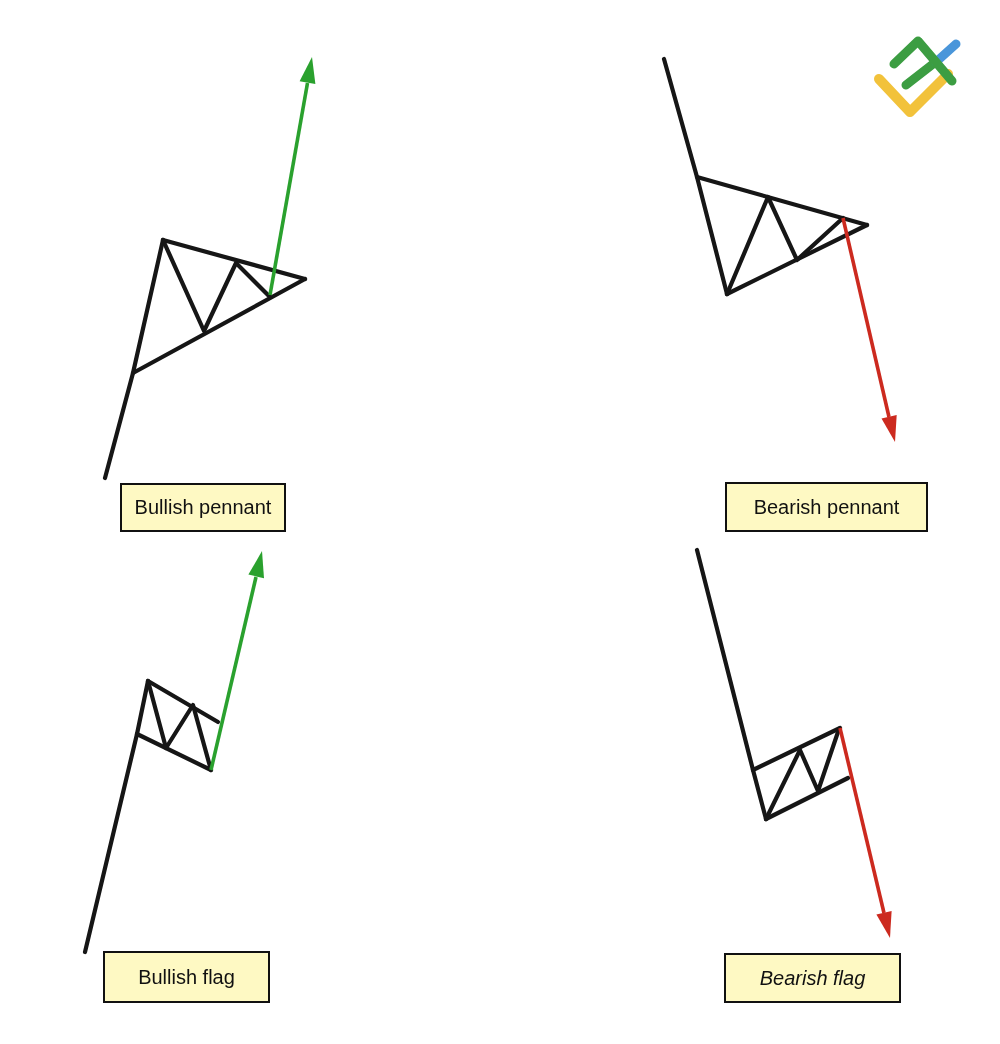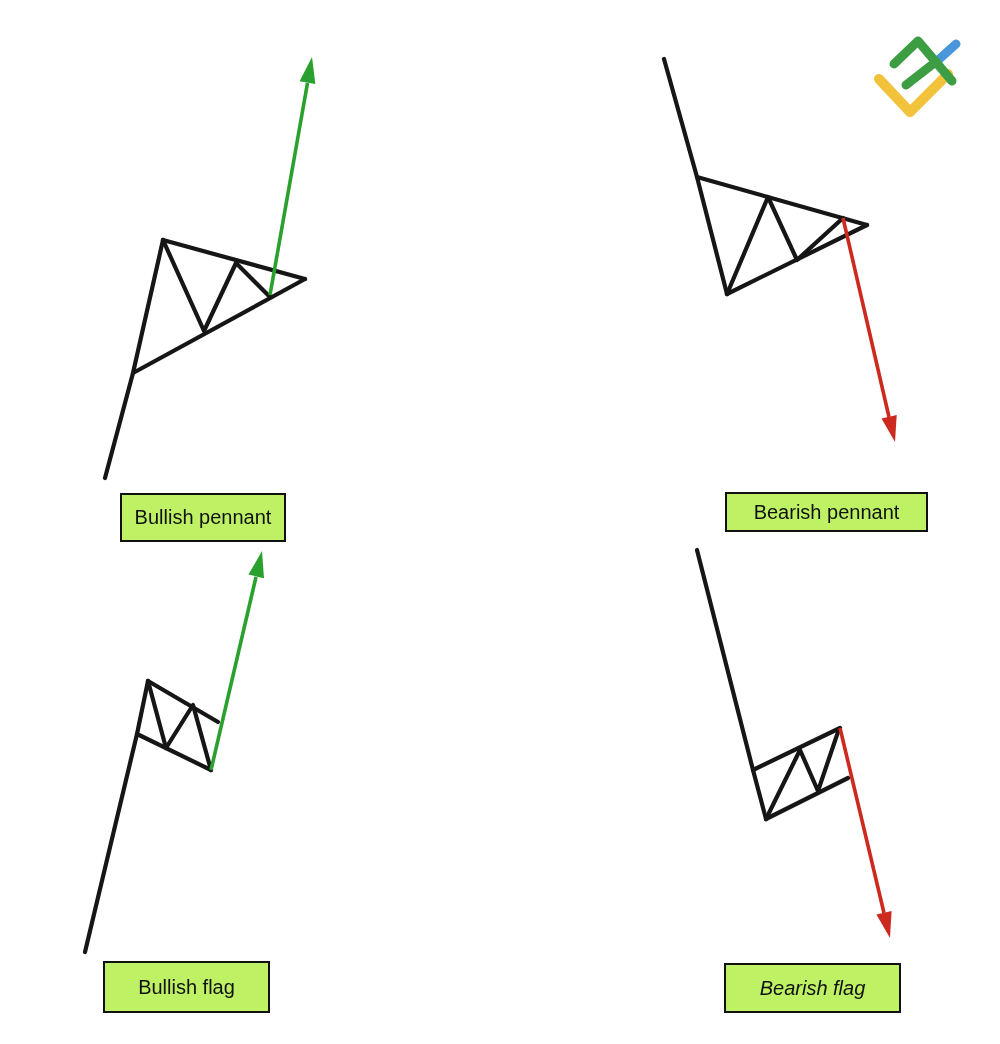--- a/index.html
+++ b/index.html
@@ -32,28 +32,27 @@
     fill: none;
     stroke-width: 9;
     stroke-linecap: round;
     stroke-linejoin: round;
   }
   .logo-thick { stroke-width: 10; }
   .label-box {
     position: absolute;
     box-sizing: border-box;
     border: 2px solid #111111;
-    background: #bef264;
+    background: #fef9c3;
     display: flex;
     align-items: center;
     justify-content: center;
     font-size: 20px;
     color: #111111;
     white-space: nowrap;
-    margin-top: 10px;
   }
 </style>
 </head>
 <body>
 
 <div class="canvas">
 
   <svg class="diagram-svg" viewBox="0 0 1000 1044">
 
     <g>
@@ -97,21 +96,21 @@
       <path class="logo-stroke" d="M906,85 L933,64" stroke="#3c9d42"></path>
       <path class="logo-stroke" d="M936,62 L956,44" stroke="#4a96da"></path>
       <path class="logo-stroke" d="M894,64 L918,41 L952,81" stroke="#3c9d42"></path>
     </g>
   </svg>
 
   <div class="label-box" style="left:120px; top:483px; width:166px; height:49px;">
     <span>Bullish pennant</span>
   </div>
 
-  <div class="label-box" style="left:725px; top:482px; width:203px; height:40px;">
+  <div class="label-box" style="left:725px; top:482px; width:203px; height:50px;">
     <span>Bearish pennant</span>
   </div>
 
   <div class="label-box" style="left:103px; top:951px; width:167px; height:52px;">
     <span>Bullish flag</span>
   </div>
 
   <div class="label-box" style="left:724px; top:953px; width:177px; height:50px;font-style:italic;">
     <span>Bearish flag</span>
   </div>

